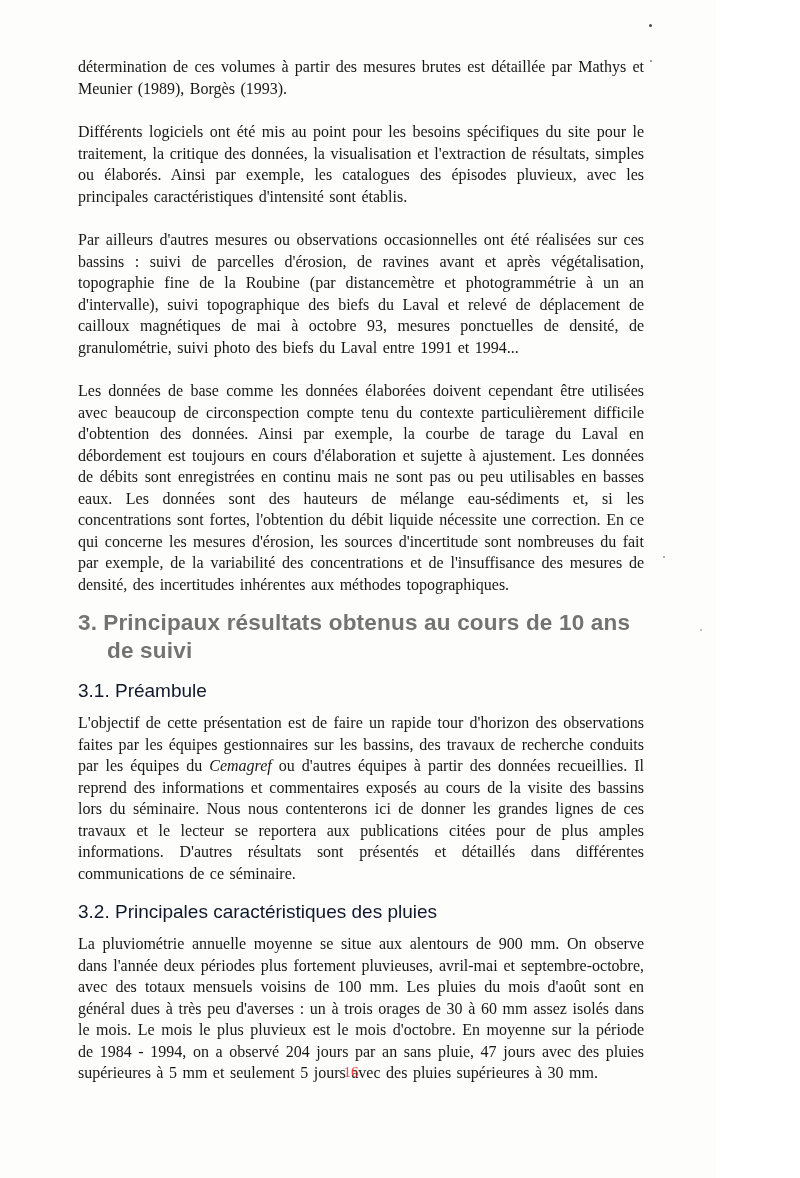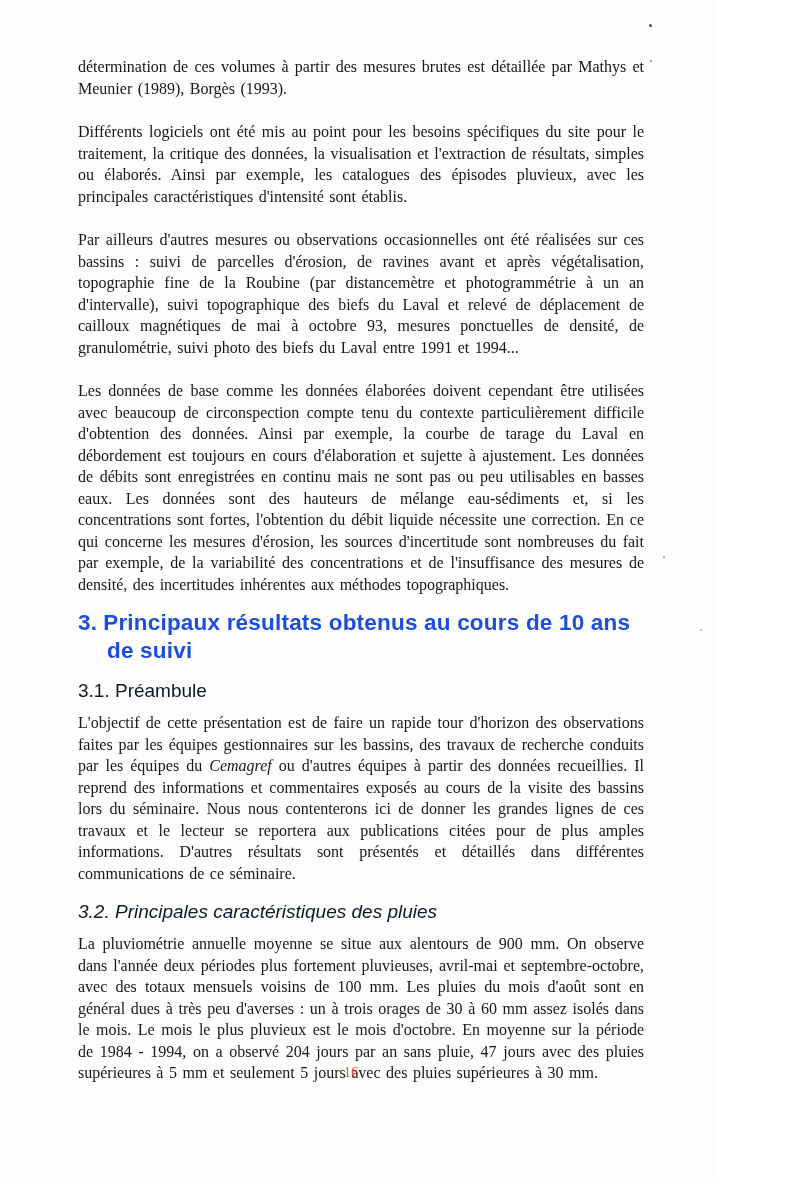--- a/index.html
+++ b/index.html
@@ -26,39 +26,39 @@
     text-align: justify;
     word-spacing: 1.5px;
     margin: 0 0 22px 0;
     color: #171717;
   }
   .sec-title {
     font-family: "Liberation Sans", "DejaVu Sans", sans-serif;
     font-weight: 700;
     font-size: 22.5px;
     line-height: 28px;
-    color: #1d4ed8;
+    color: #737373;
     margin: -8px 0 14px 0;
     padding-left: 29px;
     text-indent: -29px;
     letter-spacing: 0.2px;
   }
   .sec-title .secnum {
     padding-right: 6px;
   }
   .subsec-title {
     font-family: "Liberation Sans", "DejaVu Sans", sans-serif;
     font-weight: 400;
     font-size: 19px;
     line-height: 24px;
     color: #0f172a;
     margin: 12px 0 9px 0;
   }
   .no-bottom-gap { margin-bottom: 16px; }
-  .tight-top { margin-top: 15px; font-style: italic; }
+  .tight-top { margin-top: 15px; }
   em.doc-italic {
     font-style: italic;
   }
   .page-number {
     position: absolute;
     left: 0;
     right: 14px;
     top: 1064px;
     text-align: center;
     font-family: "Liberation Serif", "DejaVu Serif", serif;

